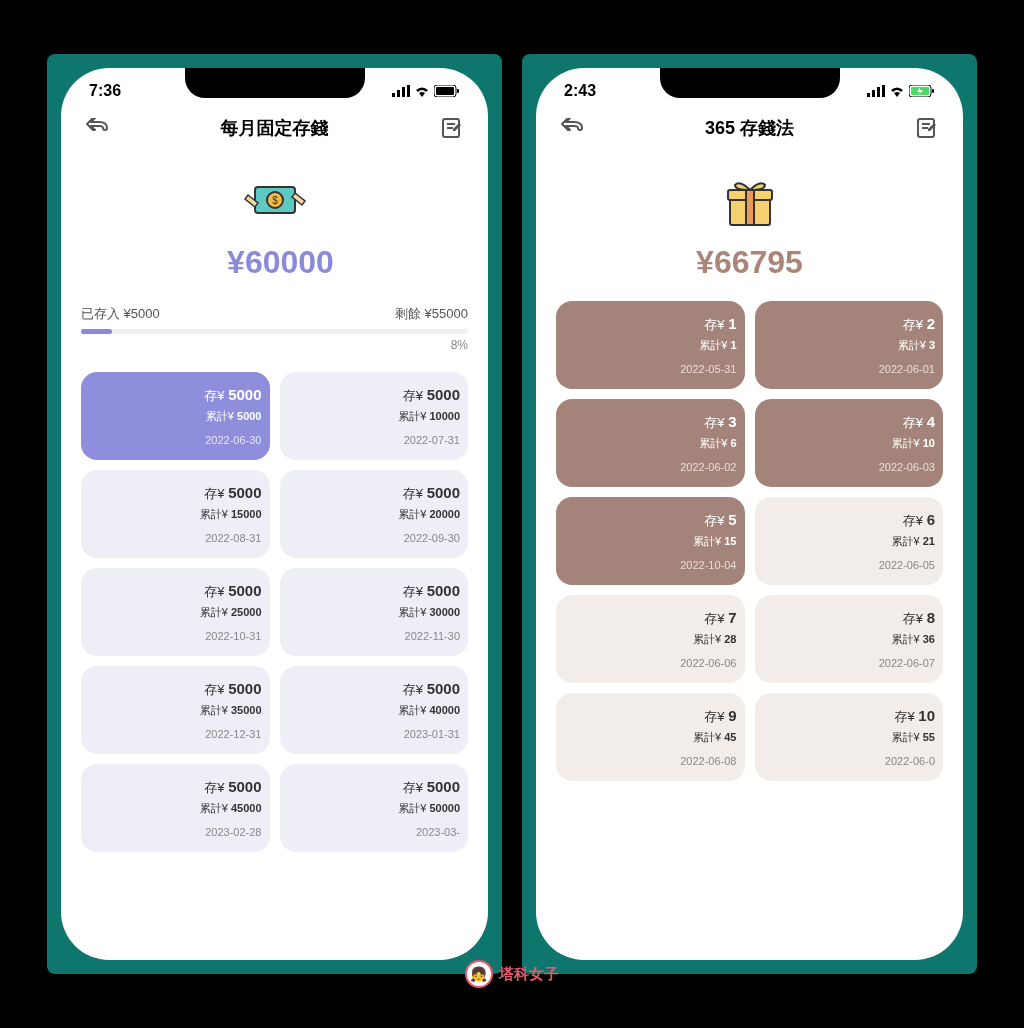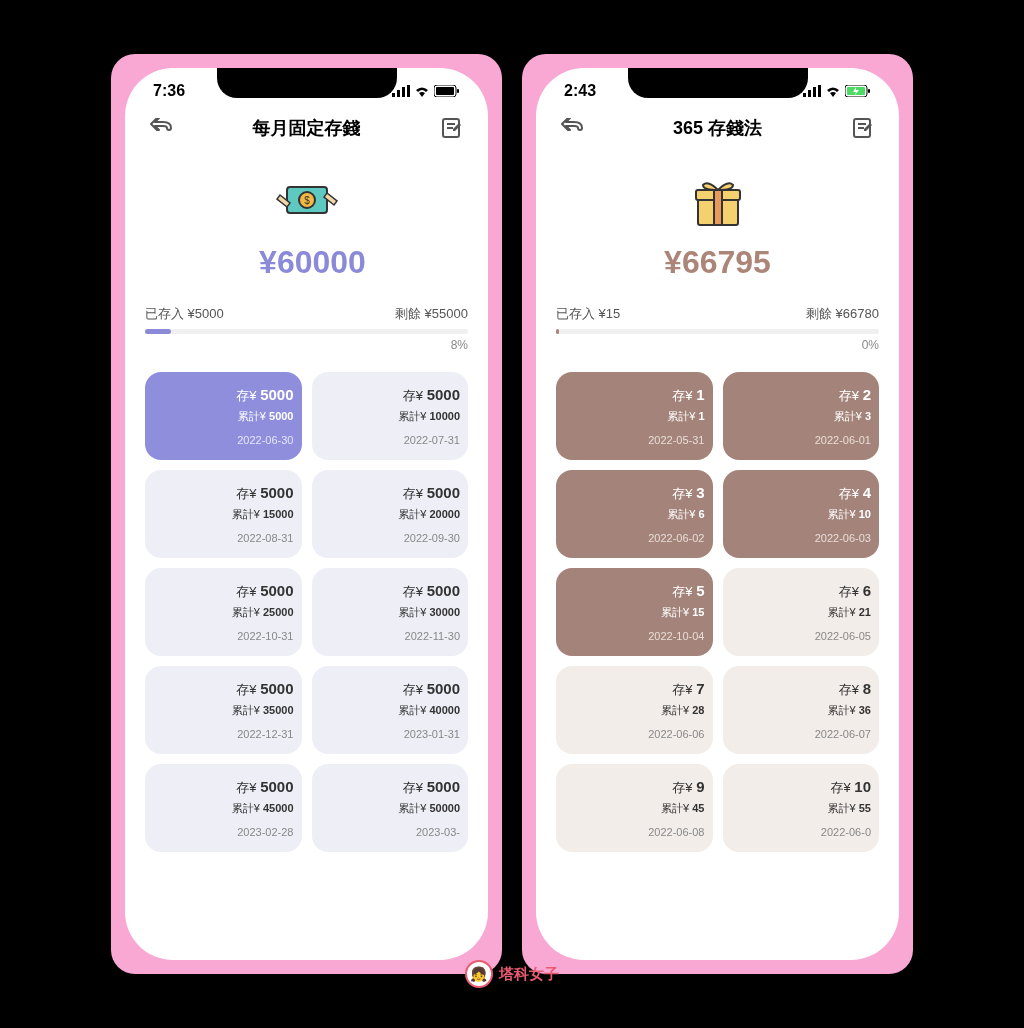--- a/index.html
+++ b/index.html
@@ -7,24 +7,24 @@
   background: #000;
   font-family: -apple-system, BlinkMacSystemFont, "Segoe UI", sans-serif;
   display: flex;
   justify-content: center;
   align-items: center;
   min-height: 1028px;
   gap: 20px;
   padding: 40px;
 }
 .phone {
-  width: 391px;
+  width: 455px;
   height: 920px;
-  background: #f9a8d4;
-  border-radius: 24px;
+  background: #0f766e;
+  border-radius: 8px;
   padding: 14px;
   position: relative;
 }
 .screen {
   width: 100%;
   height: 100%;
   background: #fff;
   border-radius: 48px;
   overflow: hidden;
   position: relative;
@@ -328,30 +328,20 @@
       <div class="hero-icon">
         <svg width="60" height="55" viewBox="0 0 60 55">
             <rect x="10" y="22" width="40" height="28" rx="2" fill="#f4d06f" stroke="#333" stroke-width="2"></rect>
             <rect x="8" y="15" width="44" height="10" rx="2" fill="#f4d06f" stroke="#333" stroke-width="2"></rect>
             <rect x="26" y="15" width="8" height="35" fill="#e89a5c" stroke="#333" stroke-width="2"></rect>
             <path d="M30 15 Q20 5 15 10 Q15 15 30 15 M30 15 Q40 5 45 10 Q45 15 30 15" fill="#f4d06f" stroke="#333" stroke-width="2"></path>
           </svg>
       </div>
       <div class="goal-amount goal-brown">¥66795</div>
     </div>
-    <div class="progress-section">
-      <div class="progress-labels">
-        <span>已存入 ¥15</span>
-        <span>剩餘 ¥66780</span>
-      </div>
-      <div class="progress-bar">
-        <div class="progress-fill fill-brown" style="width:1%"></div>
-      </div>
-      <div class="progress-pct">0%</div>
-    </div>
     <div class="grid" id="grid2">
         <div class="card card-active-brown">
           <div class="card-line1">存¥ <span class="val">1</span></div>
           <div class="card-line2">累計¥ <span class="val">1</span></div>
           <div class="card-date">2022-05-31</div>
         </div>
         <div class="card card-active-brown">
           <div class="card-line1">存¥ <span class="val">2</span></div>
           <div class="card-line2">累計¥ <span class="val">3</span></div>
           <div class="card-date">2022-06-01</div>

